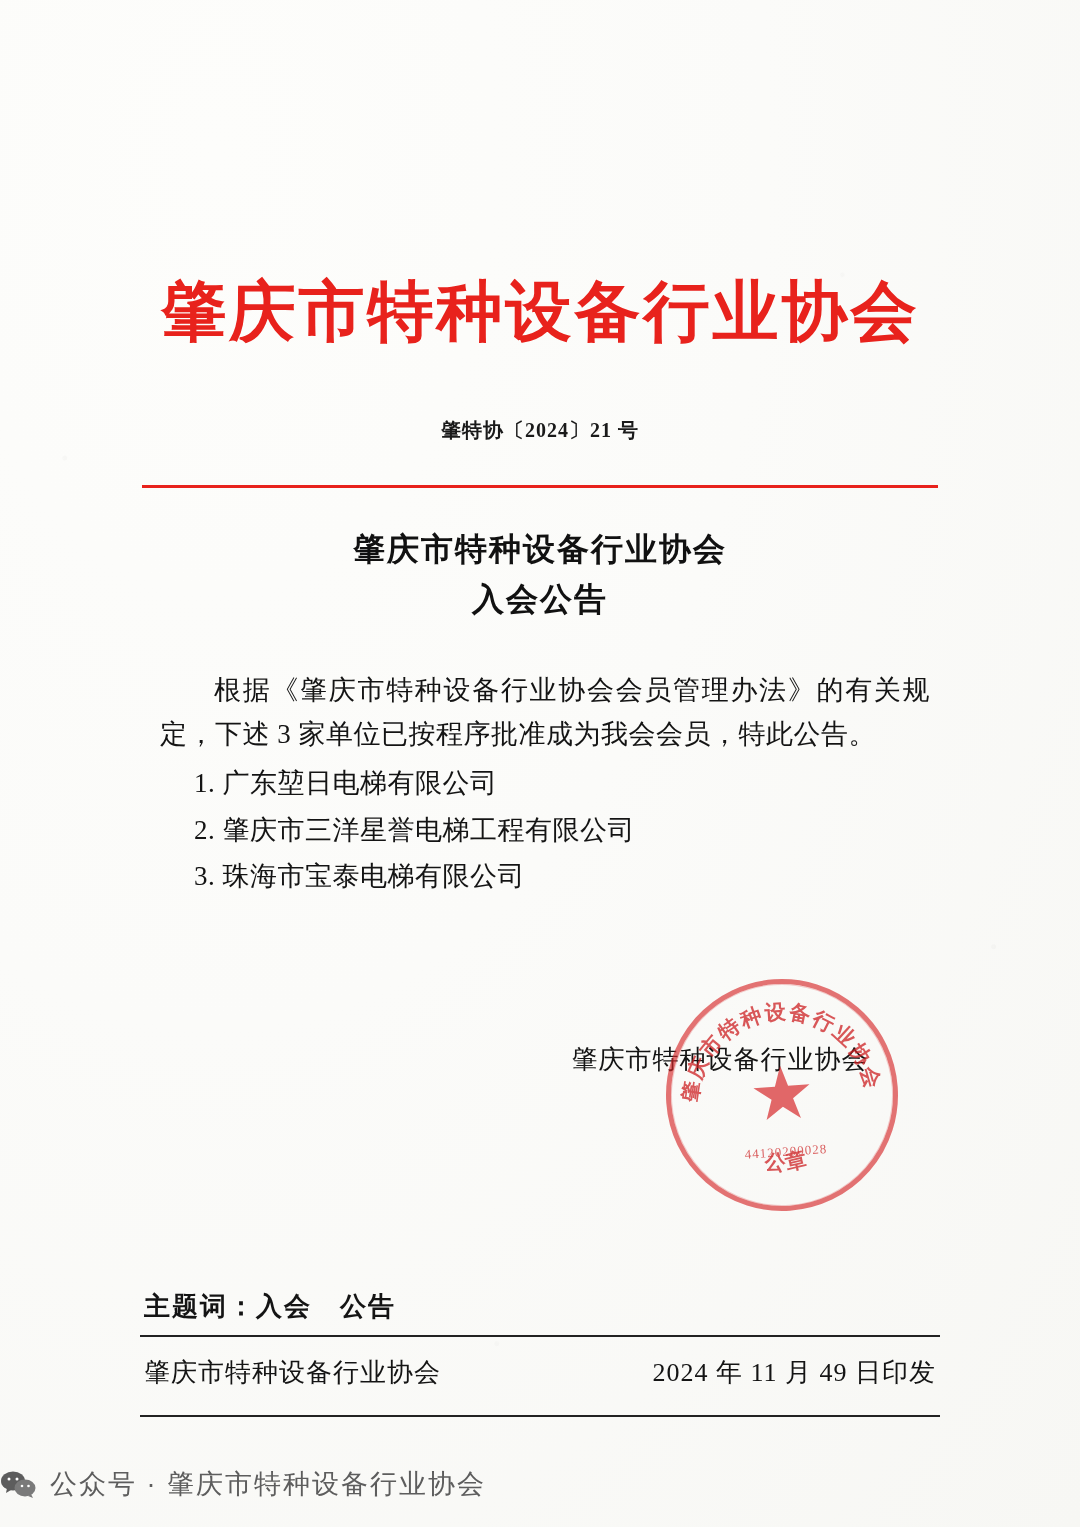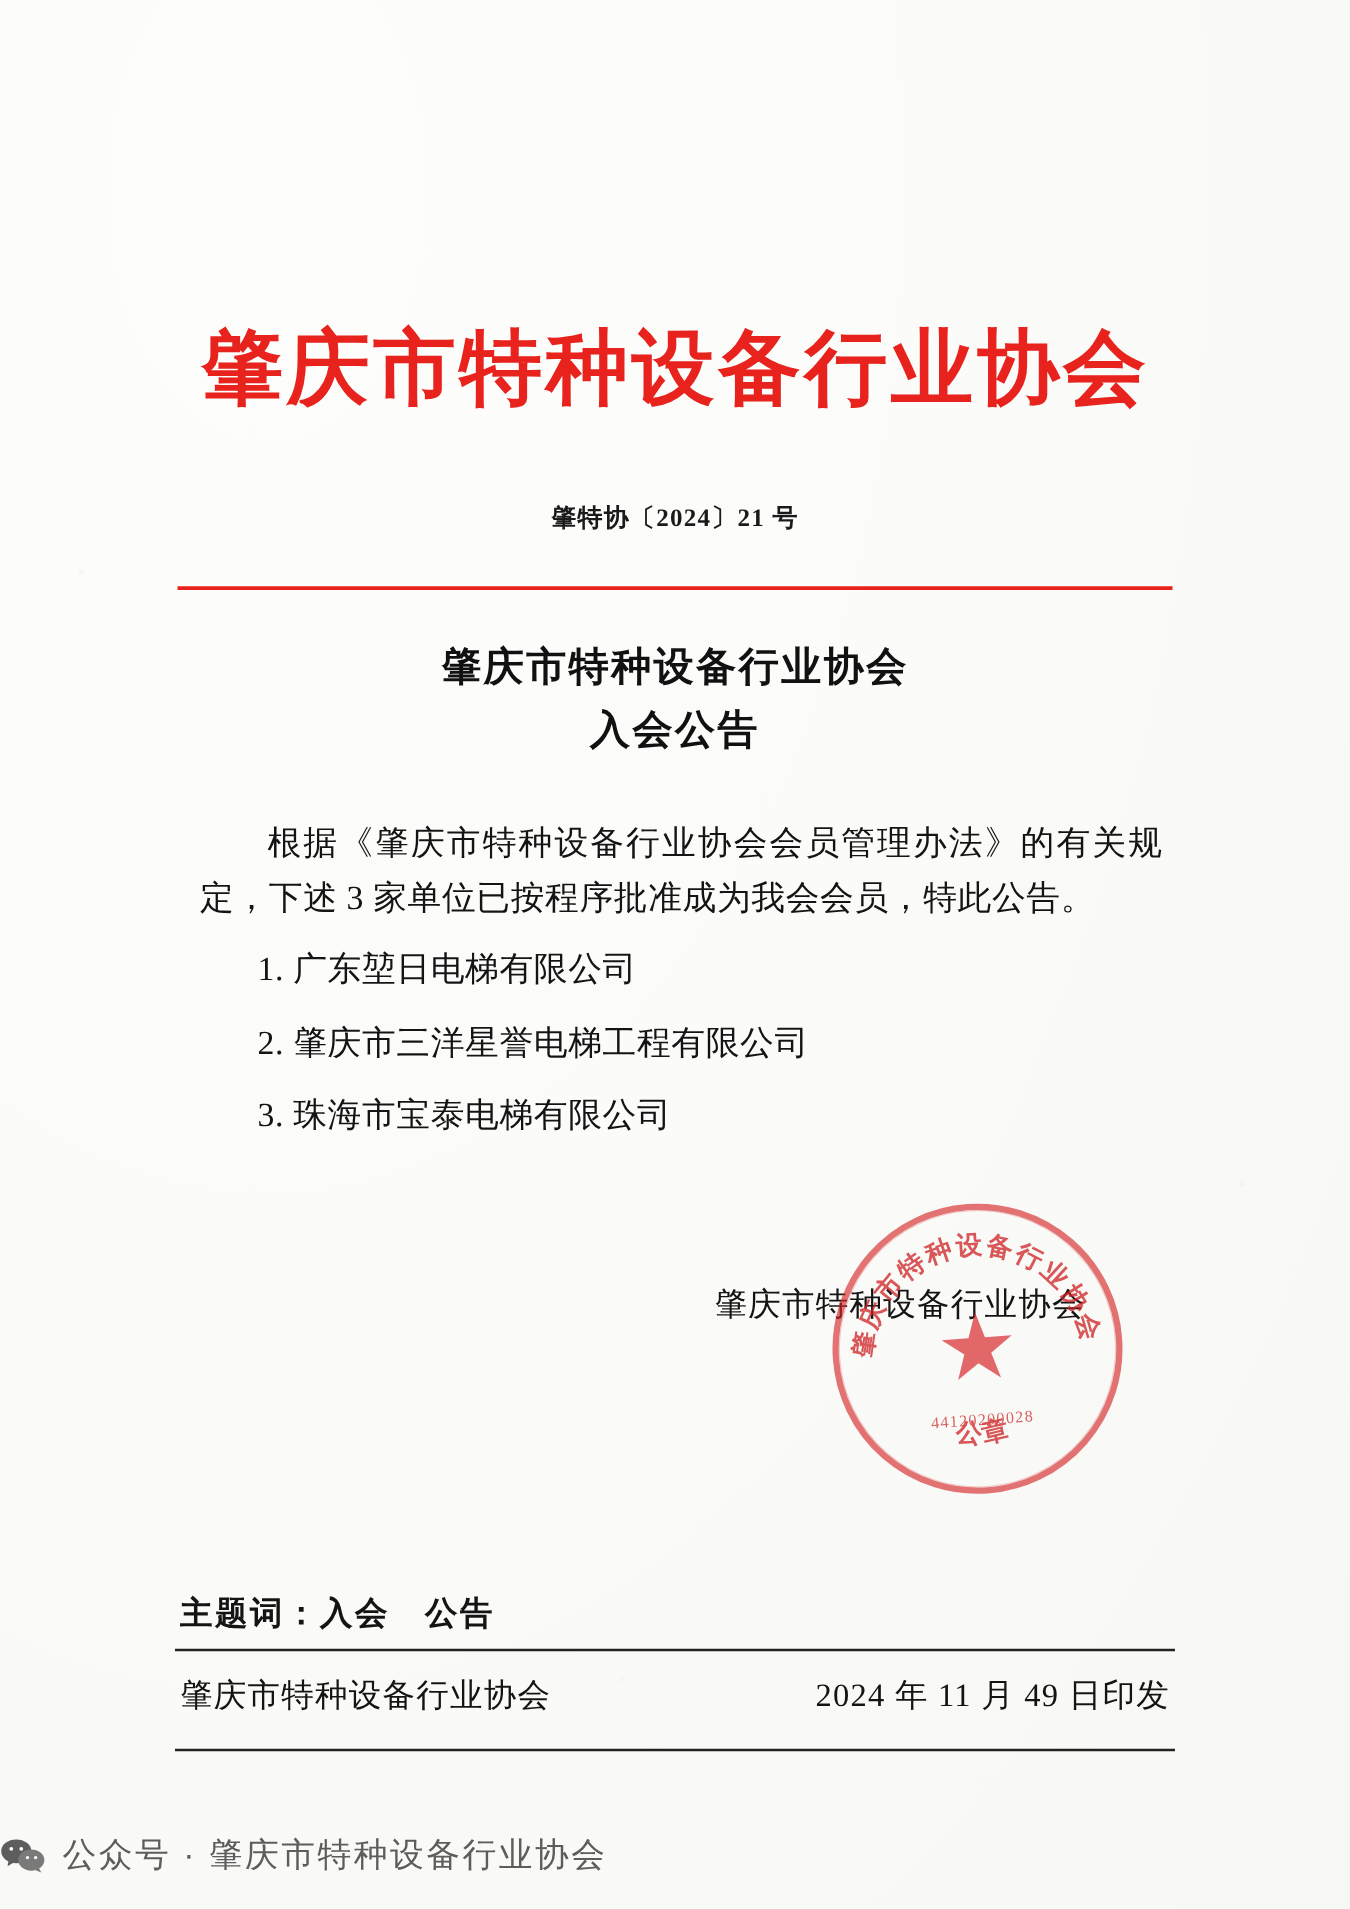--- a/index.html
+++ b/index.html
@@ -30,21 +30,21 @@
     background:
       radial-gradient(circle at 6% 30%, rgba(0,0,0,0.02) 0 2px, transparent 3px),
       radial-gradient(circle at 92% 62%, rgba(0,0,0,0.02) 0 2px, transparent 3px),
       radial-gradient(circle at 46% 88%, rgba(0,0,0,0.015) 0 2px, transparent 3px),
       radial-gradient(circle at 78% 18%, rgba(0,0,0,0.015) 0 1.5px, transparent 3px);
   }
 
   .doc {
     position: absolute;
     left: 140px;
-    top: 1px;
+    top: 17px;
     width: 800px;
     height: 1434px;
   }
 
   
   .org-title {
     position: absolute;
     top: 262px;
     left: 0;
     width: 800px;
@@ -105,21 +105,21 @@
     font-size: 27px;
     line-height: 1.62;
     letter-spacing: 0.5px;
   }
   .para {
     text-indent: 2em;
     text-align: justify;
     margin: 0 0 4px 0;
   }
   .list-item {
-    margin: 12px;
+    margin: 0;
     padding-left: 34px;
     line-height: 1.72;
   }
 
   
   .signature {
     position: absolute;
     top: 1022px;
     left: 400px;
     width: 360px;

